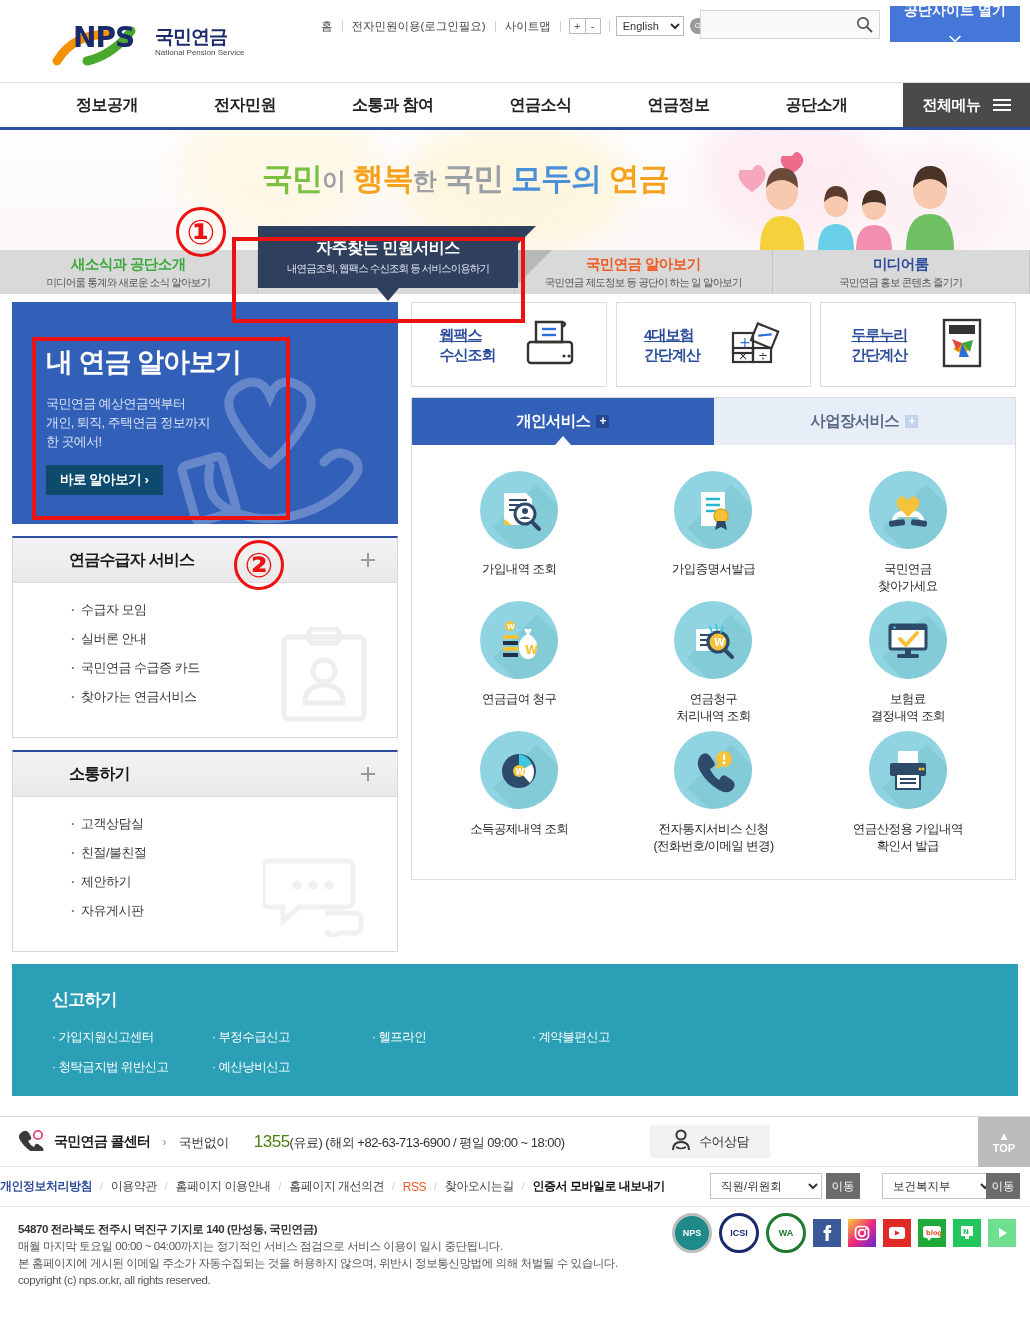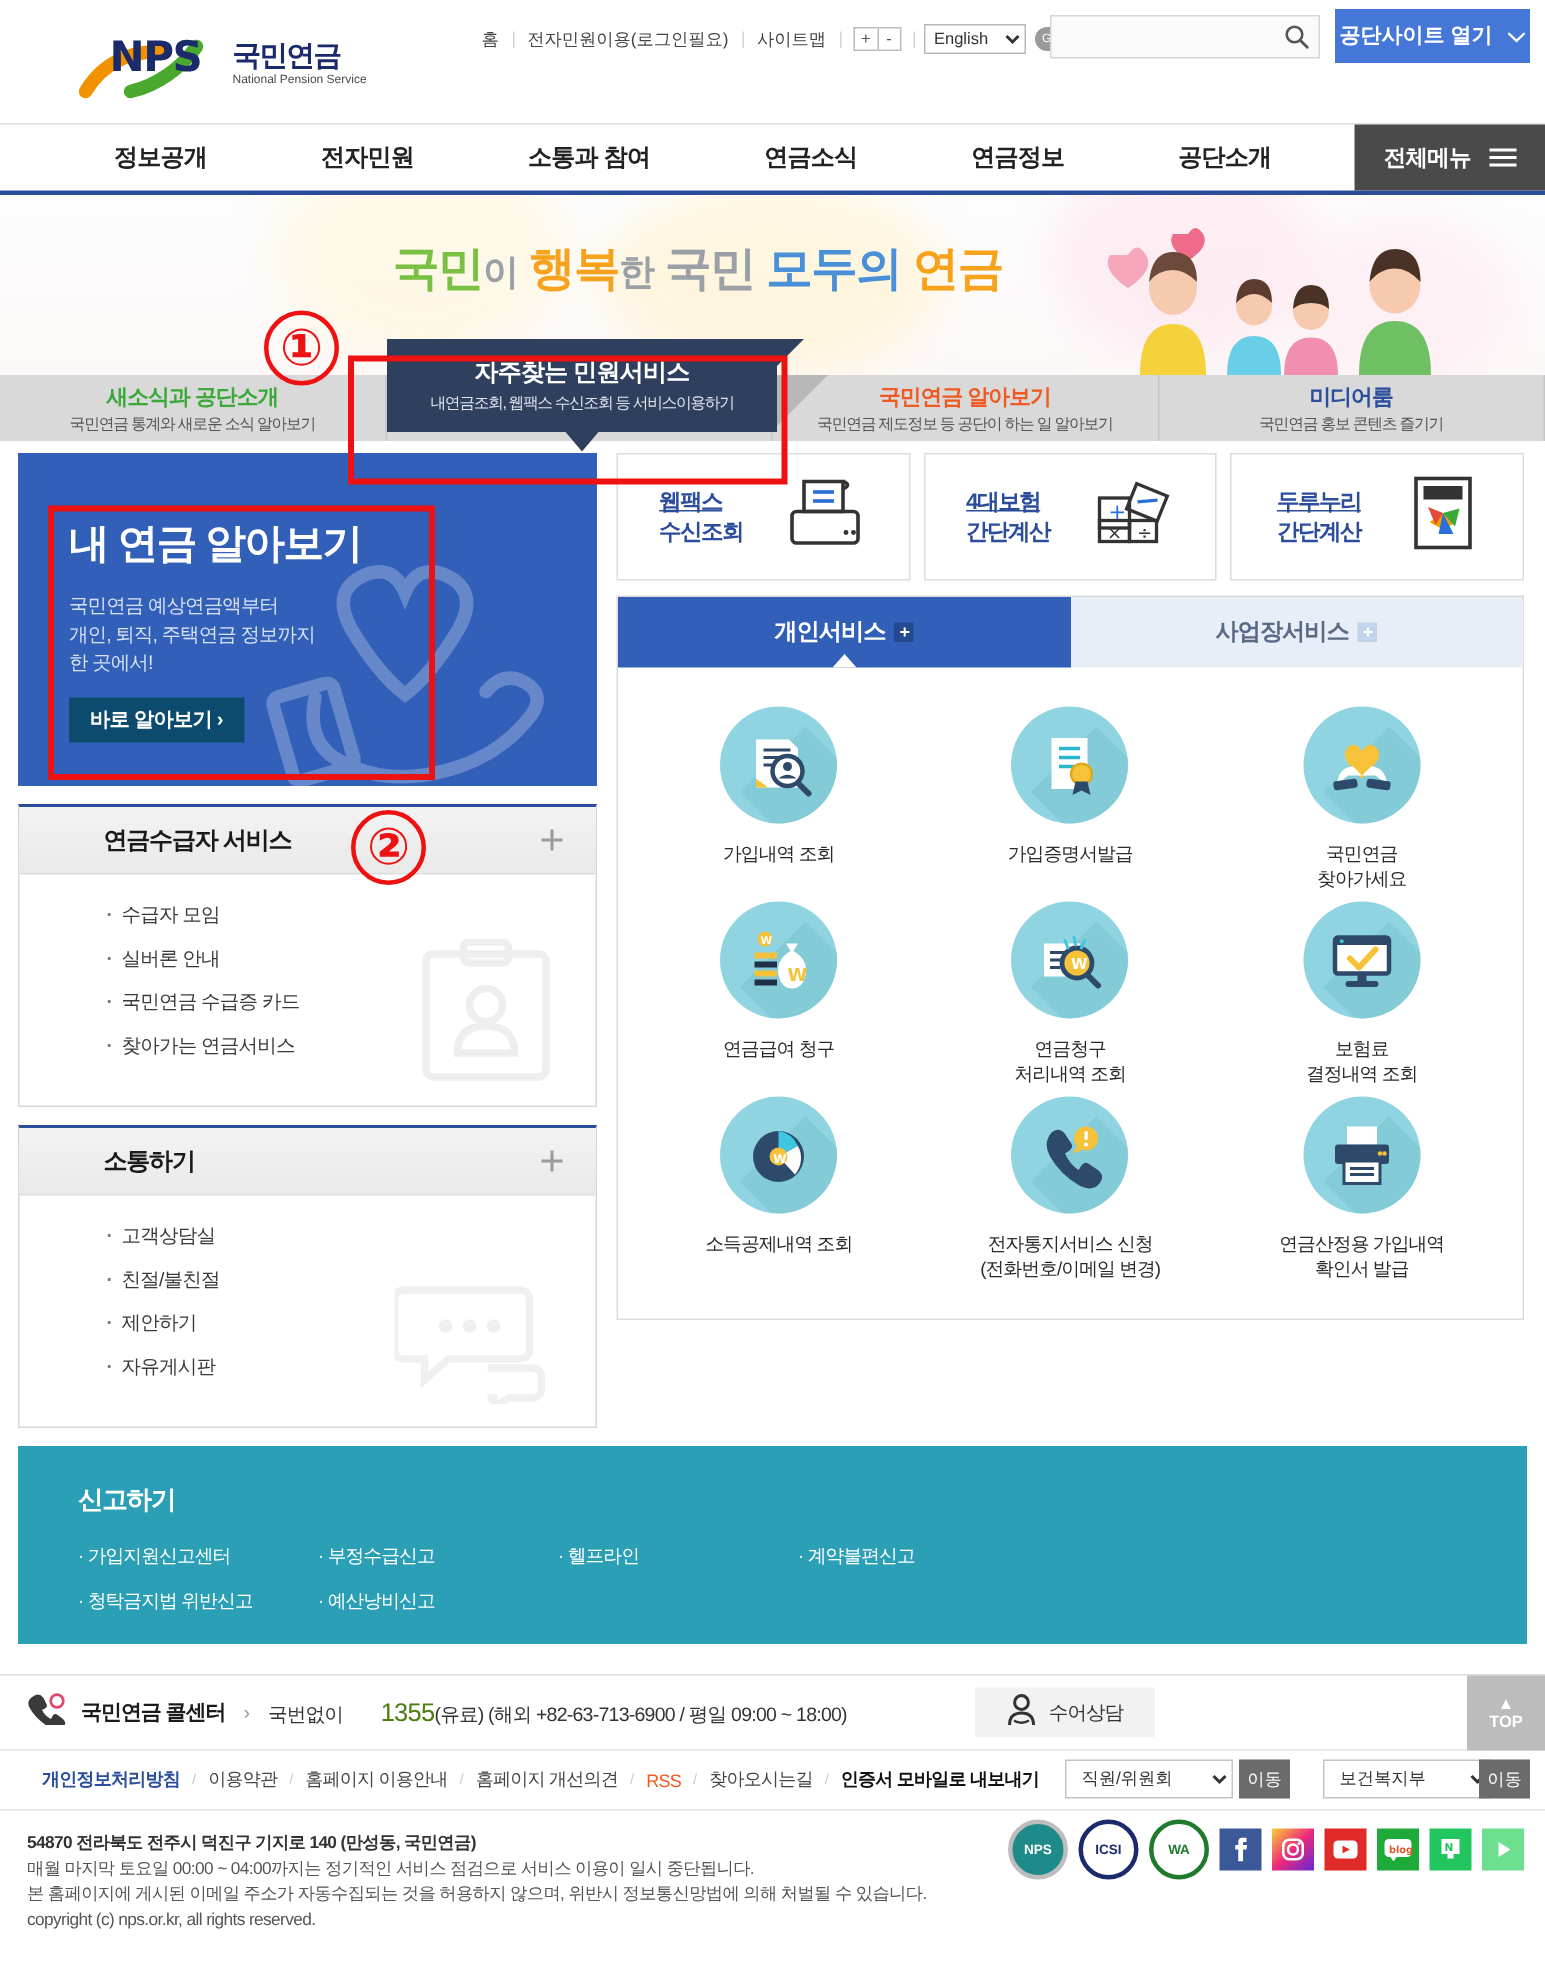--- a/index.html
+++ b/index.html
@@ -29,21 +29,21 @@
      font-size: 8px; line-height: 16px; text-align:center; letter-spacing:-0.3px; }
 
   .searchwrap { position: absolute; right: 150px; top: 10px; width: 180px; height: 29px;
      border: 1px solid #d6d6d6; background: #fafafa; }
   .searchwrap input { border:0; background:transparent; width: 148px; height: 27px; padding: 0 6px;
      font-size: 12px; outline:none; font-family: "Liberation Sans", sans-serif; }
   .searchwrap .mag { position:absolute; right: 6px; top: 5px; }
 
   .openbtn { position: absolute; right: 10px; top: 6px; width: 130px; height: 36px; background: #4477d8;
      color: #fff; font-size: 14px; font-weight: bold; display:flex; align-items:center; justify-content:center;
-     gap: 10px; border:0; cursor:pointer; font-family: "Liberation Sans", sans-serif; }
+     gap: 10px; border:0; cursor:pointer; font-family: "Liberation Sans", sans-serif; flex-direction: column; }
 
   
   .gnb { height: 48px; border-top: 1px solid #e0e0e0; border-bottom: 3px solid #2b4d9b;
      display:flex; align-items: stretch; position: relative; }
   .gnb-items { flex: 1; display:flex; align-items:center; padding-left: 38px; }
   .gnb-items a { font-size: 16px; font-weight: bold; color:#222; text-decoration:none; padding: 0 38px; letter-spacing:-0.5px; }
   .gnb-all { width: 127px; background:#4a4a4a; color:#fff; display:flex; align-items:center; justify-content:center;
      gap: 12px; font-size: 15px; font-weight:bold; letter-spacing:-0.5px; }
   .hamburger { display:inline-block; width: 18px; }
   .hamburger i { display:block; height: 2px; background:#fff; margin: 3px 0; }
@@ -154,21 +154,21 @@
   .callbar .ph { margin-right: 10px; }
   .callbar .ctitle { font-size: 14px; font-weight:bold; letter-spacing:-0.7px; color:#1a1a1a; }
   .callbar .arrow { margin: 0 12px; color:#999; font-size: 13px; }
   .callbar .cinfo { font-size: 13px; letter-spacing:-0.5px; color:#333; }
   .callbar .cinfo b { color:#4d7c0f; font-size: 17px; font-weight: normal; margin-left: 22px; }
   .signbtn { position:absolute; left: 650px; top: 8px; width: 120px; height: 33px; background:#f2f2f2;
      display:flex; align-items:center; justify-content:center; gap: 8px; font-size: 13px; letter-spacing:-0.6px; }
   .topbtn { position:absolute; right: 0; top: 0; width: 52px; height: 50px; background:#bcbcbc; color:#fff;
      display:flex; flex-direction:column; align-items:center; justify-content:center; font-size: 11px; font-weight:bold; }
 
-  .linkbar { height: 40px; display:flex; align-items:center; padding-left: 28px; position:relative;
+  .linkbar { height: 40px; display:flex; align-items:center; padding-left: 0; position:relative;
      border-bottom: 1px solid #e4e4e4; }
   .linkbar a { font-size: 12px; color:#444; text-decoration:none; letter-spacing:-0.5px; }
   .linkbar .div { margin: 0 8px; color:#ccc; font-size: 10px; }
   .linkbar .privacy { color:#2b4d9b; font-weight:bold; }
   .linkbar .rss { color:#f05a22; }
   .linkbar .cert { color:#111; font-weight:bold; }
   .fsel { position:absolute; top: 6px; height: 26px; border:1px solid #c4c4c4; background:#fff; font-size:11.5px;
      font-family:"Liberation Sans", sans-serif; color:#333; padding-left: 6px; }
   .fgo { position:absolute; top: 6px; height: 26px; width: 34px; background:#6b6b6b; color:#fff; border:0;
      font-size: 11.5px; font-family:"Liberation Sans", sans-serif; cursor:pointer; }
@@ -296,21 +296,21 @@
         <path d="M179 36 q2-22 17-22 q17 0 17 22 q-8-9 -17-9 q-10 0 -17 9z" fill="#4a3227"></path>
         <path d="M172 98 q0-36 24-36 q24 0 24 36z" fill="#6fbf63"></path>
       </g>
     </svg>
   </div>
 </div>
 
 <div class="tabstrip">
   <div class="tab tab-news">
     <div class="t1">새소식과 공단소개</div>
-    <div class="t2">국민연금 통계와 새로운 소식 알아보기</div>
+    <div class="t2">미디어룸 통계와 새로운 소식 알아보기</div>
   </div>
   <div class="tab"></div>
   <div class="tab tab-know">
     <div class="t1">국민연금 알아보기</div>
     <div class="t2">국민연금 제도정보 등 공단이 하는 일 알아보기</div>
   </div>
   <div class="tab tab-media">
     <div class="t1">미디어룸</div>
     <div class="t2">국민연금 홍보 콘텐츠 즐기기</div>
   </div>

